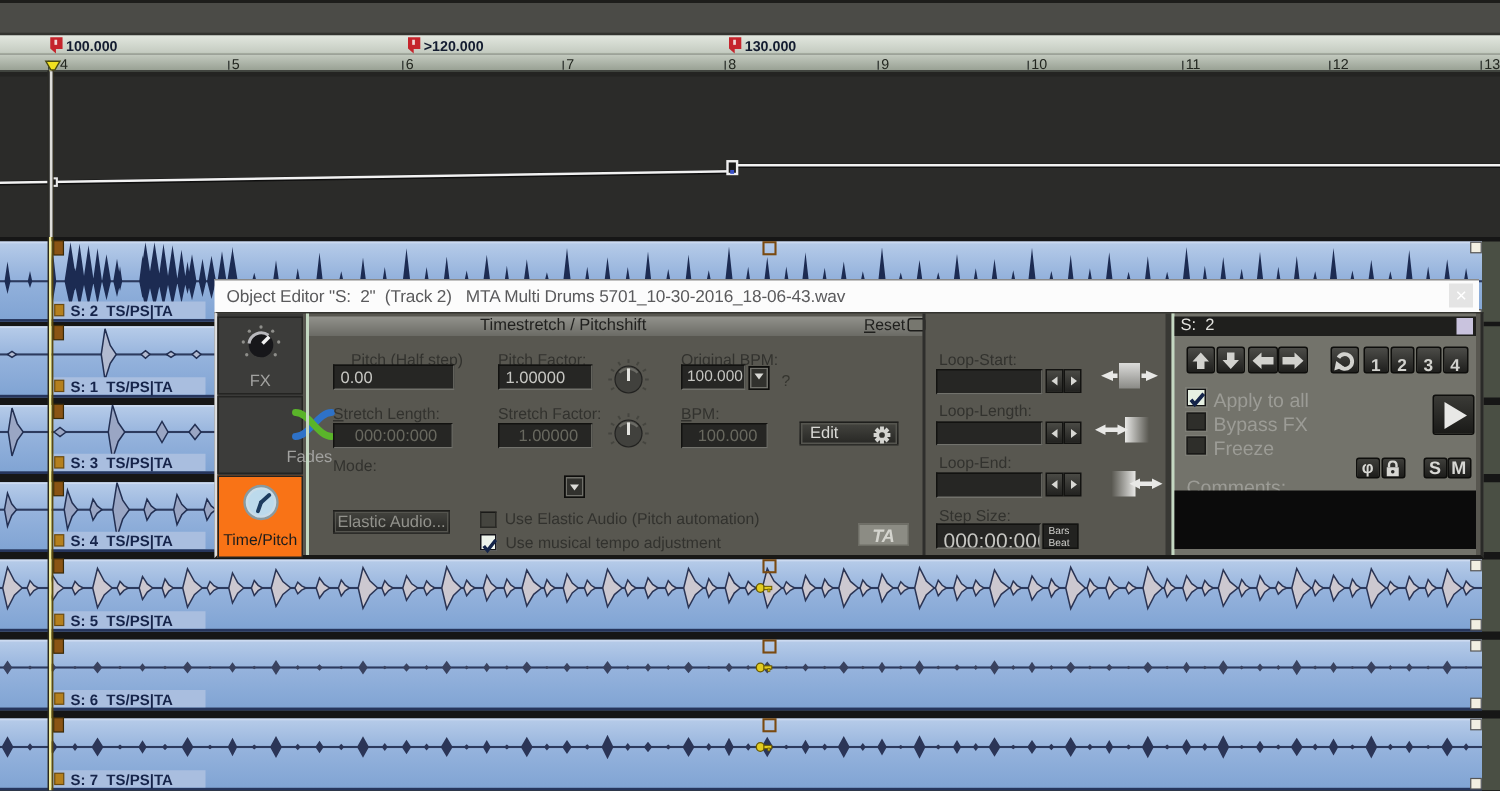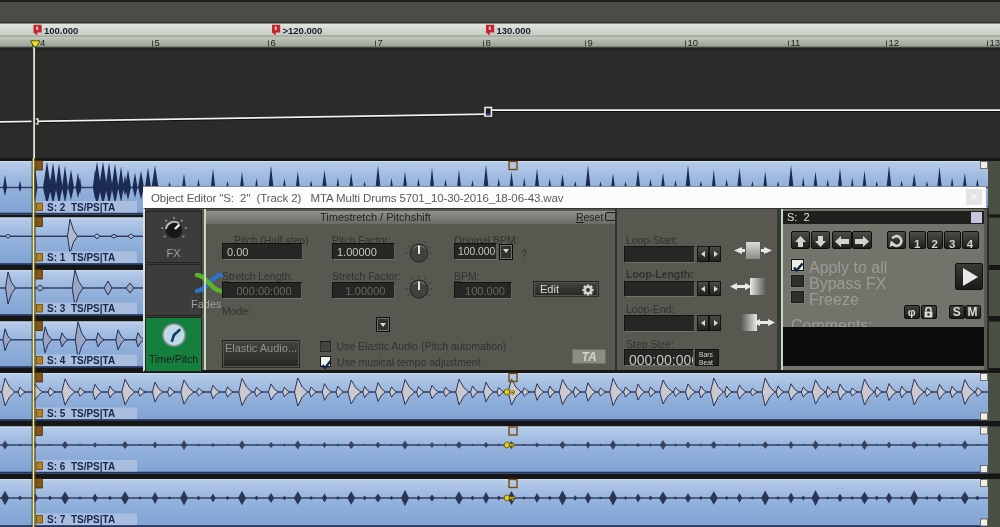--- a/index.html
+++ b/index.html
@@ -6,21 +6,21 @@
 #bgsvg{position:absolute;left:0;top:0;}
 #dlg{position:absolute;left:143px;top:185.5px;width:846px;height:186px;}
 #dtitle{position:absolute;left:0;top:0;width:843px;height:22.5px;background:#fcfcfc;border-top:1px solid #8a8a8a;
   font-size:11.5px;color:#5a5a5c;line-height:23px;padding-left:8px;letter-spacing:-0.1px;}
 #dclose{position:absolute;right:4px;top:2.5px;width:16px;height:16px;background:#e4e4e4;color:#fff;
   text-align:center;line-height:15px;font-size:13px;}
 #dbody{position:absolute;left:0;top:22.5px;width:846px;height:163.5px;background:#585750;
   border-left:2px solid #ddd;border-bottom:2.5px solid #191917;border-right:2.5px solid #2a2a28;border-top:1.5px solid #33332f;}
 #sidebar{position:absolute;left:0;top:0;width:57px;height:100%;background:#3b3b39;}
 .sbtn{position:absolute;left:0;width:57px;background:#3c3c3a;border:1px solid #242422;text-align:center;}
-.sbtn.sel{background:#15803d;}
+.sbtn.sel{background:#f97316;}
 .slab{font-size:11px;color:#a2a2a0;margin-top:-2px;}
 .sel .slab{color:#1c1c1c;font-size:10.5px;}
 #mainp{position:absolute;left:59px;top:0;width:409px;height:100%;border-left:2px solid #c4d8c2;}
 #loopp{position:absolute;left:470px;top:0;width:164px;height:100%;border-left:2px solid #2e2e2c;}
 #sp{position:absolute;left:636px;top:0;width:203px;height:100%;background:#73736b;border-left:2px solid #c4d8c2;box-shadow:-4px 0 0 #383834;}
 .phead{position:absolute;top:1.5px;height:13.5px;background:linear-gradient(#92928c,#6b6b65);
   font-size:11px;color:#1f1f1d;line-height:13px;}
 .tinybtn{position:absolute;top:1.5px;width:13px;height:9px;background:#77776f;border:1.5px solid #1c1c1a;border-radius:2px;}
 .lbl{position:absolute;font-size:10.5px;color:#32322e;white-space:nowrap;}
 .ibox{position:absolute;height:16.5px;background:#262624;border:1px solid #121210;border-bottom-color:#72726c;border-right-color:#62625c;
@@ -40,21 +40,21 @@
 #tabox{position:absolute;left:366px;top:140px;width:34px;height:15px;background:#8c8c84;border:1px solid #6e6e66;
   font-size:12px;font-style:italic;font-weight:bold;color:#d4d4ce;text-align:center;line-height:15px;}
 #sphead{position:absolute;left:0;top:1.5px;width:100%;height:13.5px;background:#1f1f1d;font-size:11px;color:#e2e2de;
   line-height:13px;padding-left:4px;}
 #lavsq{position:absolute;right:2px;top:1px;width:11px;height:11px;background:#c9c3de;}
 .abtn{position:absolute;height:17.5px;background:linear-gradient(#4c4c48,#1f1f1d);border:1px solid #0e0e0c;border-radius:2px;
   text-align:center;padding-top:2px;}
 .dig{font-size:11.5px;font-weight:bold;color:#d2d2ce;line-height:11.5px;display:inline-block;}
 .scbox{position:absolute;width:13px;height:12px;background:#2e2e2a;border:1px solid #1a1a18;box-shadow:0 0 0 1px #7e7e76;}
 .scbox.chk2{background:#e6f0e2;border:1px solid #111;}
-.slbl{position:absolute;font-size:16px;color:#9c9c96;white-space:nowrap;}
+.slbl{position:absolute;font-size:13px;color:#9c9c96;white-space:nowrap;}
 #playbtn{position:absolute;left:172px;top:53.5px;width:28px;height:27px;background:linear-gradient(#3a3a36,#1a1a18);
   border:1px solid #0e0e0c;border-radius:2px;padding:2px 0 0 3px;}
 .sqbtn{position:absolute;height:14px;background:linear-gradient(#3e3e3a,#1d1d1b);border:1px solid #0e0e0c;border-radius:2px;
   color:#d8d8d4;font-size:11px;text-align:center;line-height:12px;font-weight:bold;}
 #comm{position:absolute;left:0;top:118px;width:100%;height:39px;background:#0b0b0b;}
 </style></head>
 <body>
 <div id="wrap">
 <div id="bgsvg"><svg width="1000" height="527" font-family="Liberation Sans, sans-serif">
 <defs>
@@ -321,21 +321,21 @@
                 </g>
                 <circle r="3.9" fill="#d4d4d0"></circle>
                 <circle r="1.9" fill="#33332f"></circle>
               </g>
             </svg>
     </div>
     <div class="lbl" style="left:16px;top:96px;">Mode:</div>
     <div class="dropbtn" style="left:170px;top:108px;height:14.5px;">
             <span class="da"></span>
           </div>
-    <div class="pbtn" style="left:16px;top:131px;width:78px;height:28px;color:#92928c;">Elastic Audio...</div>
+    <div class="pbtn" style="left:16px;top:131px;width:78px;height:16px;color:#92928c;">Elastic Audio...</div>
     <div class="cbox" style="left:113.5px;top:131.5px;"></div>
     <div class="lbl" style="left:130.5px;top:131px;">Use Elastic Audio (Pitch automation)</div>
     <div class="cbox chk" style="left:113.5px;top:147px;"><svg width="11" height="11">
               <path d="M1.5,5 L4,8 L9.5,1" stroke="#15254a" stroke-width="2.3" fill="none"></path>
             </svg></div>
     <div class="lbl" style="left:131px;top:146.5px;">Use musical tempo adjustment</div>
     <div id="tabox">TA</div>
 
     <svg width="30" height="30" style="position:absolute;left:198px;top:28.5px;">
             <g transform="translate(15,15)">
@@ -378,21 +378,21 @@
   </div>
   <div id="loopp">
     <div class="lbl" style="left:9px;top:25px;">Loop-Start:</div>
     <div class="ibox" style="left:7px;top:37px;width:71px;">&nbsp;</div>
     <div class="spin" style="left:80px;top:37px;">
             <span class="tl"></span>
           </div>
     <div class="spin" style="left:92px;top:37px;">
             <span class="tr"></span>
           </div>
-    <div class="lbl" style="left:9px;top:59px;font-weight:bold;">Loop-Length:</div>
+    <div class="lbl" style="left:9px;top:59px;">Loop-Length:</div>
     <div class="ibox" style="left:7px;top:71.5px;width:71px;">&nbsp;</div>
     <div class="spin" style="left:80px;top:71.5px;">
             <span class="tl"></span>
           </div>
     <div class="spin" style="left:92px;top:71.5px;">
             <span class="tr"></span>
           </div>
     <div class="lbl" style="left:9px;top:93.5px;">Loop-End:</div>
     <div class="ibox" style="left:7px;top:106px;width:71px;">&nbsp;</div>
     <div class="spin" style="left:80px;top:106px;">

